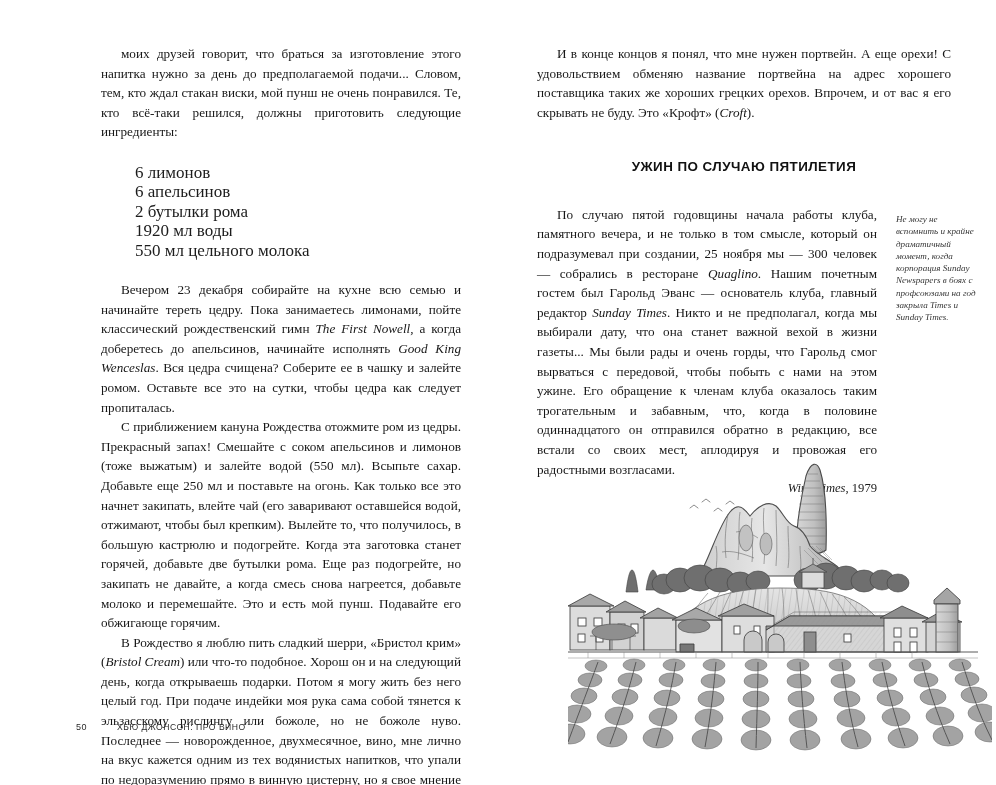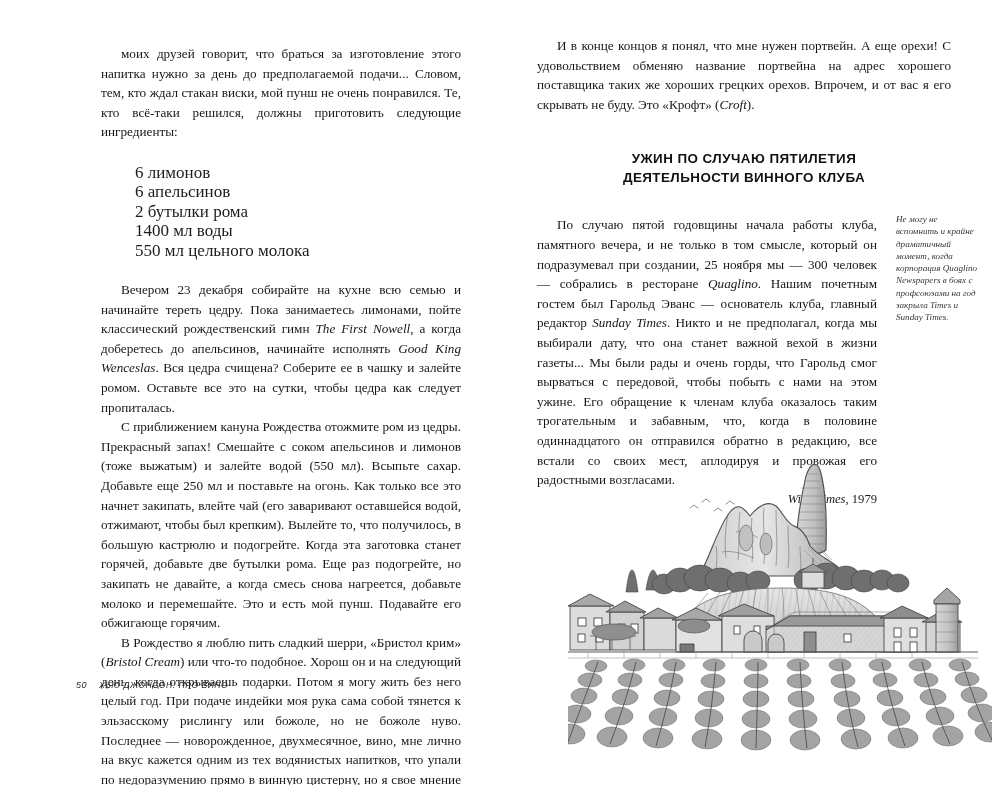--- a/index.html
+++ b/index.html
@@ -28,21 +28,21 @@
     position: absolute;
     left: 71px;
     top: 44px;
     width: 360px;
   }
 
   
   .col-right {
     position: absolute;
     left: 507px;
-    top: 36px;
+    top: 44px;
     width: 414px;
   }
 
   p.body {
     margin: 0;
     font-size: 13.2px;
     line-height: 19.6px;
     text-align: justify;
     text-indent: 20px;
     -webkit-hyphens: auto;
@@ -99,29 +99,28 @@
     line-height: 12.3px;
     font-style: italic;
     color: #363636;
     text-align: left;
   }
 
   
   .footer {
     position: absolute;
     left: 46px;
-    top: 680px;
+    top: 722px;
     display: flex;
     align-items: baseline;
-    gap: 12px;
+    gap: 30px;
     font-family: "Liberation Sans", "DejaVu Sans", sans-serif;
     font-size: 8.6px;
     letter-spacing: 0.5px;
     color: #2a2a2a;
-    font-style: italic;
   }
   .footer .pgnum { font-size: 9px; }
 
   
   .illustration {
     position: absolute;
     left: 498px;
     top: 438px;
     width: 424px;
     height: 300px;
@@ -134,21 +133,21 @@
 <div class="page">
 
   <div class="col-left">
 
     <p class="body">моих друзей говорит, что браться за изготовление этого напитка нужно за день до предполагаемой подачи... Словом, тем, кто ждал стакан виски, мой пунш не очень понравился. Те, кто всё-таки решился, должны приготовить следующие ингредиенты:</p>
 
     <ul class="ingredients">
       <li>6 лимонов</li>
       <li>6 апельсинов</li>
       <li>2 бутылки рома</li>
-      <li>1400 мл воды</li>
+      <li>1920 мл воды</li>
       <li>550 мл цельного молока</li>
     </ul>
 
     <div class="gap-after-list"></div>
 
     <p class="body"><span>Вечером 23 декабря собирайте на кухне всю семью и начинайте тереть цедру. Пока занимаетесь лимонами, пойте классический рождественский гимн </span><i>The First Nowell</i><span>, а когда доберетесь до апельсинов, начинайте исполнять </span><i>Good King Wenceslas</i><span>. Вся цедра счищена? Соберите ее в чашку и залейте ромом. Оставьте все это на сутки, чтобы цедра как следует пропиталась.</span></p>
 
     <p class="body">С приближением кануна Рождества отожмите ром из цедры. Прекрасный запах! Смешайте с соком апельсинов и лимонов (тоже выжатым) и залейте водой (550 мл). Всыпьте сахар. Добавьте еще 250 мл и поставьте на огонь. Как только все это начнет закипать, влейте чай (его заваривают оставшейся водой, отжимают, чтобы был крепким). Вылейте то, что получилось, в большую кастрюлю и подогрейте. Когда эта заготовка станет горячей, добавьте две бутылки рома. Еще раз подогрейте, но закипать не давайте, а когда смесь снова нагреется, добавьте молоко и перемешайте. Это и есть мой пунш. Подавайте его обжигающе горячим.</p>
 
     <p class="body"><span>В Рождество я люблю пить сладкий шерри, «Бристол крим» (</span><i>Bristol Cream</i><span>) или что-то подобное. Хорош он и на следующий день, когда открываешь подарки. Потом я могу жить без него целый год. При подаче индейки моя рука сама собой тянется к эльзасскому рислингу или божоле, но не божоле нуво. Последнее — новорожденное, двухмесячное, вино, мне лично на вкус кажется одним из тех водянистых напитков, что упали по недоразумению прямо в винную цистерну, но я свое мнение никому не навязываю.</span></p>
@@ -157,34 +156,33 @@
 
   <div class="col-right">
 
     <p class="body"><span>И в конце концов я понял, что мне нужен портвейн. А еще орехи! С удовольствием обменяю название портвейна на адрес хорошего поставщика таких же хороших грецких орехов. Впрочем, и от вас я его скрывать не буду. Это «Крофт» (</span><i>Croft</i><span>).</span></p>
 
 
     <div style="height:36px"></div>
 
     <h2 class="section-heading">
       <span>УЖИН ПО СЛУЧАЮ ПЯТИЛЕТИЯ</span><br>
-      <span>ДЕЯТЕЛЬНОСТИ ВИННОГО КЛУБА</span>
     </h2>
 
     <div style="height:28px"></div>
 
     <div class="rc-main">
       <p class="body"><span>По случаю пятой годовщины начала работы клуба, памятного вечера, и не только в том смысле, который он подразумевал при создании, 25 ноября мы — 300 человек — собрались в ресторане </span><i>Quaglino</i><span>. Нашим почетным гостем был Гарольд Эванс — основатель клуба, главный редактор </span><i>Sunday Times</i><span>. Никто и не предполагал, когда мы выбирали дату, что она станет важной вехой в жизни газеты... Мы были рады и очень горды, что Гарольд смог вырваться с передовой, чтобы побыть с нами на этом ужине. Его обращение к членам клуба оказалось таким трогательным и забавным, что, когда в половине одиннадцатого он отправился обратно в редакцию, все встали со своих мест, аплодируя и провожая его радостными возгласами.</span></p>
 
       <p class="attrib"><i>Wine Times</i><span>, 1979</span></p>
     </div>
 
   </div>
 
-  <aside class="margin-note"><span>Не могу не вспомнить и крайне драматичный момент, когда корпорация </span><i>Quaglino Newspapers</i><span> в боях с профсоюзами на год закрыла </span><i>Times</i><span> и </span><i>Sunday Times</i><span>.</span></aside>
+  <aside class="margin-note"><span>Не могу не вспомнить и крайне драматичный момент, когда корпорация </span><i>Sunday Newspapers</i><span> в боях с профсоюзами на год закрыла </span><i>Times</i><span> и </span><i>Sunday Times</i><span>.</span></aside>
 
   <figure class="illustration">
     <svg viewBox="0 0 424 300" xmlns="http://www.w3.org/2000/svg" aria-hidden="true">
       <defs>
         <linearGradient id="rockShade" x1="0" y1="0" x2="1" y2="0">
           <stop offset="0%" stop-color="#cfcfcf"></stop>
           <stop offset="45%" stop-color="#e6e6e6"></stop>
           <stop offset="100%" stop-color="#aeaeae"></stop>
         </linearGradient>
         <linearGradient id="towerShade" x1="0" y1="0" x2="1" y2="0">

